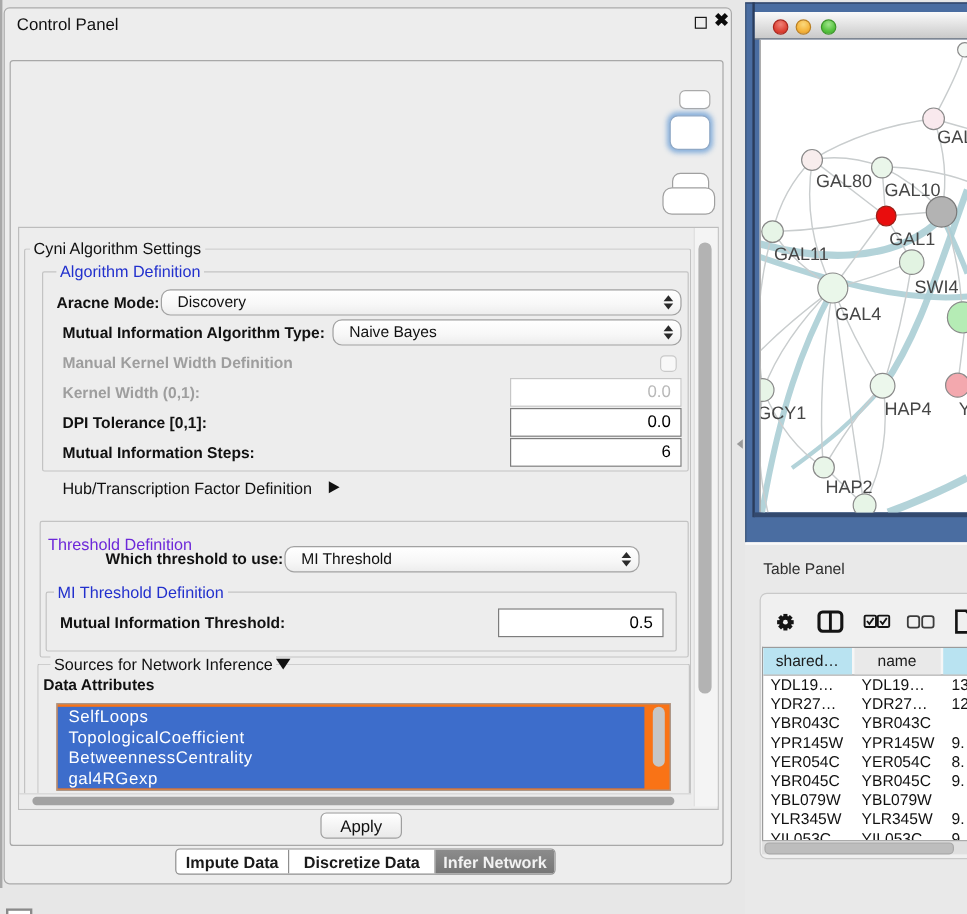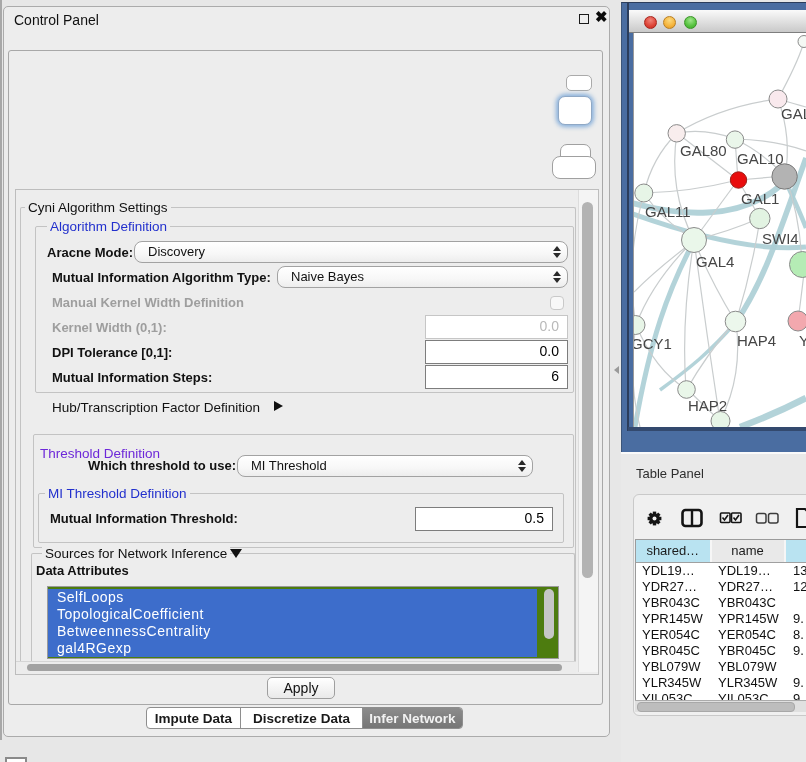--- a/index.html
+++ b/index.html
@@ -99,21 +99,21 @@
  <div class="lbl b" style="left:50px;top:511px;">Mutual Information Threshold:</div>
  <div class="field" style="left:415px;top:507px;width:136px;height:22px;">
         <span class="fv">0.5</span>
       </div>
 
  <div class="gbox" style="left:31px;top:553px;width:542px;height:120px;border-bottom:none;"></div>
  <div class="gboxlab" style="left:42px;top:546px;color:#111;">Sources for Network Inference</div>
  <div class="abs" style="left:230px;top:549px;width:0;height:0;border-left:6.5px solid transparent;border-right:6.5px solid transparent;border-top:9px solid #111;z-index:4;"></div>
  <div class="lbl b" style="left:36px;top:563px;z-index:4;">Data Attributes</div>
 
- <div class="abs" style="left:47px;top:586px;width:510px;height:71px;background:#4d7c0f;border:1px solid #9a9a9a;overflow:hidden;">
+ <div class="abs" style="left:47px;top:586px;width:510px;height:71px;background:#f97316;border:1px solid #9a9a9a;overflow:hidden;">
    <div style="position:absolute;left:0;top:2px;width:489px;height:68px;background:#3d6dcb;color:#fff;font-size:14px;letter-spacing:0.5px;line-height:17px;padding-left:9px;box-sizing:border-box;">SelfLoops<br>TopologicalCoefficient<br>BetweennessCentrality<br>gal4RGexp</div>
    <div style="position:absolute;left:496px;top:2px;width:10px;height:50px;background:#c6c6c6;border-radius:5px;"></div>
  </div>
 
  <div class="abs" style="left:16px;top:661px;width:560px;height:12px;background:#ececec;border-top:1px solid #d5d5d5;"></div>
  <div class="abs" style="left:27px;top:663.5px;width:535px;height:7px;background:#a2a2a2;border-radius:3.5px;"></div>
 </div>
 
 <div class="abs" style="left:267px;top:677px;width:66px;height:20px;background:linear-gradient(#ffffff,#e9e9e9);border:1px solid #9f9f9f;border-radius:5px;text-align:center;font-size:14px;color:#111;line-height:20px;z-index:2;">Apply</div>
 

